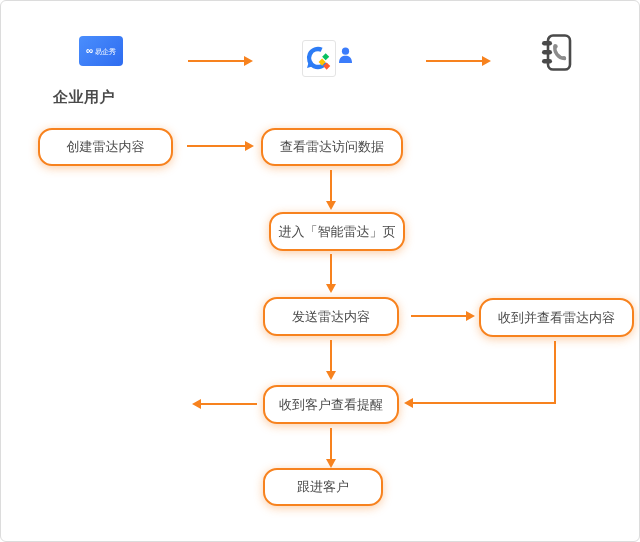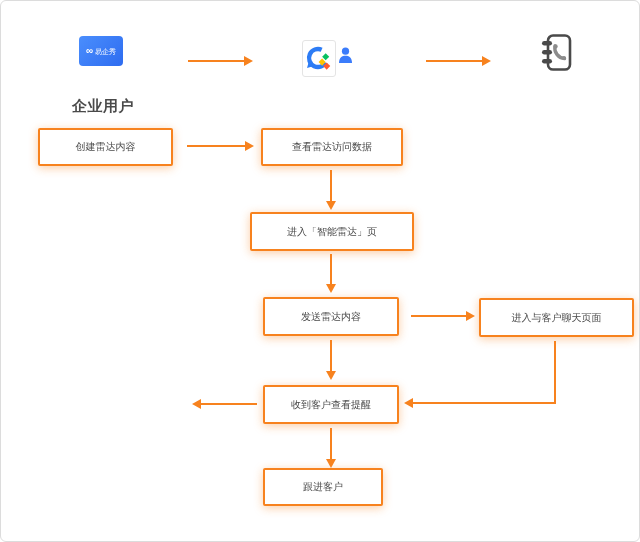--- a/index.html
+++ b/index.html
@@ -11,43 +11,43 @@
   body{
     width:640px;height:542px;background:#fff;
     font-family:"Liberation Sans","DejaVu Sans",sans-serif;
   }
   .card{
     position:relative;width:640px;height:542px;background:#fff;
     border:1px solid #DCDCDC;border-radius:6px;overflow:hidden;
   }
   
   .actor-label{
-    position:absolute;width:100px;text-align:center;
-    font-size:15px;font-weight:700;color:var(--text);letter-spacing:.5px;margin-top:9px;
+    position:absolute;width:100px;text-align:left;
+    font-size:15px;font-weight:700;color:var(--text);letter-spacing:.5px;
   }
   .yiqixiu-icon{
     position:absolute;left:78px;top:35px;width:44px;height:30px;
     background:linear-gradient(135deg,#4A8EFD,#2E6CF0);border-radius:4px;
     display:flex;align-items:center;justify-content:center;gap:2px;color:#fff;
   }
   .yiqixiu-mark{font-size:10px;line-height:1;font-weight:700;}
   .yiqixiu-text{font-size:7px;line-height:1;}
   .wxwork-box{
     position:absolute;left:301px;top:39px;width:34px;height:37px;
     background:#fff;border:1px solid #E4E4E4;border-radius:3px;
     display:flex;align-items:center;justify-content:center;
   }
   .member-icon{position:absolute;left:337px;top:46px;}
   .book-icon{position:absolute;left:538px;top:32px;}
   
   .node{
     position:absolute;background:#fff;border:2px solid var(--accent);
-    border-radius:2px;box-shadow:0 2px 10px rgba(247,130,30,.40);
+    border-radius:14px;box-shadow:0 2px 10px rgba(247,130,30,.40);
     display:flex;align-items:center;justify-content:center;
-    font-size:10px;color:var(--text);white-space:nowrap;
+    font-size:13px;color:var(--text);white-space:nowrap;
   }
   
   .hline,.vline{position:absolute;background:var(--accent);}
   .hline{height:2px;}
   .vline{width:2px;}
   .head{position:absolute;width:0;height:0;}
   .head-right{border-top:5px solid transparent;border-bottom:5px solid transparent;border-left:9px solid var(--accent);}
   .head-left{border-top:5px solid transparent;border-bottom:5px solid transparent;border-right:9px solid var(--accent);}
   .head-down{border-left:5px solid transparent;border-right:5px solid transparent;border-top:9px solid var(--accent);}
 </style>
@@ -91,23 +91,23 @@
     <div class="hline" style="left:187px;top:59px;width:56px"></div>
     <div class="head head-right" style="left:243px;top:55px"></div>
   </div>
   <div>
     <div class="hline" style="left:425px;top:59px;width:56px"></div>
     <div class="head head-right" style="left:481px;top:55px"></div>
   </div>
 
   <div class="node" style="left:37px;top:127px;width:135px;height:38px">创建雷达内容</div>
   <div class="node" style="left:260px;top:127px;width:142px;height:38px">查看雷达访问数据</div>
-  <div class="node" style="left:249px;top:211px;width:164px;height:39px">进入「智能雷达」页</div>
+  <div class="node" style="left:268px;top:211px;width:136px;height:39px">进入「智能雷达」页</div>
   <div class="node" style="left:262px;top:296px;width:136px;height:39px">发送雷达内容</div>
-  <div class="node" style="left:478px;top:297px;width:155px;height:39px">进入与客户聊天页面</div>
+  <div class="node" style="left:478px;top:297px;width:155px;height:39px">收到并查看雷达内容</div>
   <div class="node" style="left:262px;top:384px;width:136px;height:39px">收到客户查看提醒</div>
   <div class="node" style="left:262px;top:467px;width:120px;height:38px">跟进客户</div>
 
   <div>
     <div class="hline" style="left:186px;top:144px;width:58px"></div>
     <div class="head head-right" style="left:244px;top:140px"></div>
   </div>
 
   <div>
     <div class="vline" style="left:329px;top:169px;height:31px"></div>

